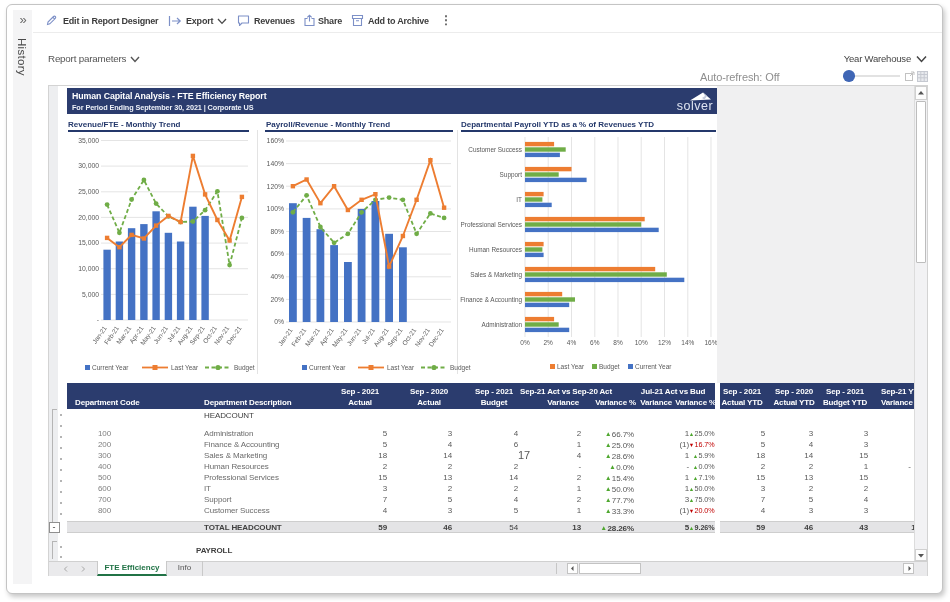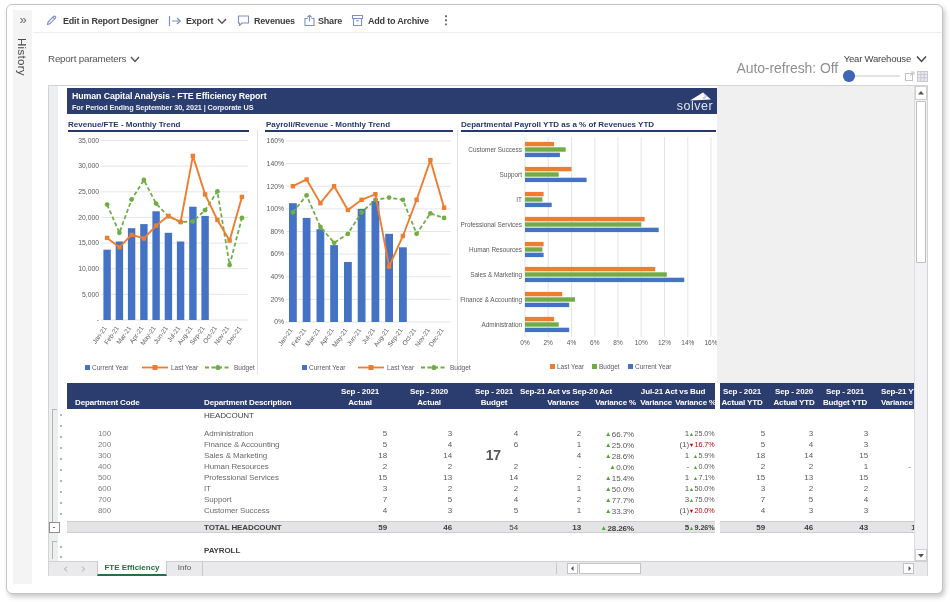--- a/index.html
+++ b/index.html
@@ -36,21 +36,21 @@
 <div class="abs" style="left:440px;top:13px;font-size:12px;color:#5a5a5a;font-weight:bold;letter-spacing:0;">⋮</div>
 <div class="abs" style="left:33px;top:32px;width:909px;height:1px;background:#ececec;"></div>
 <div class="abs" style="left:48px;top:53px;font-size:9.8px;color:#555;letter-spacing:-0.2px;">Report parameters</div>
 <svg class="abs" style="left:130px;top:56px;" width="10" height="7">
     <path d="M1 1 L5 5.4 L9 1" fill="none" stroke="#555" stroke-width="1.4"></path>
   </svg>
 <div class="abs" style="left:760px;top:52.5px;width:151px;text-align:right;font-size:9.5px;color:#444;letter-spacing:-0.2px;">Year Warehouse</div>
 <svg class="abs" style="left:916px;top:55px;" width="11" height="9">
     <path d="M1 1.5 L5.5 6.5 L10 1.5" fill="none" stroke="#444" stroke-width="1.5"></path>
   </svg>
-<div class="abs" style="left:700px;top:60px;width:138px;text-align:right;font-size:14px;color:#8f8f8f;letter-spacing:-0.1px;">Auto-refresh: Off</div>
+<div class="abs" style="left:700px;top:71px;width:138px;text-align:left;font-size:11px;color:#8f8f8f;letter-spacing:-0.1px;">Auto-refresh: Off</div>
 <div class="abs" style="left:854px;top:75px;width:46px;height:2px;background:#e2e2e2;"></div>
 <div class="abs" style="left:843px;top:70px;width:11.5px;height:11.5px;border-radius:50%;background:#3f66b5;"></div>
 <svg class="abs" style="left:905px;top:71px;" width="10" height="10">
     <rect x="0.5" y="2.5" width="7" height="7" fill="none" stroke="#c2c2c2" stroke-width="1"></rect>
     <path d="M5 5 L9 1 M6 1 h3 v3" fill="none" stroke="#c2c2c2" stroke-width="1"></path>
   </svg>
 <svg class="abs" style="left:917px;top:71px;" width="11" height="11">
     <rect x="0.5" y="0.5" width="10" height="10" fill="#e8eaee" stroke="#c6c9d1"></rect>
     <path d="M0.5 3.5 h10 M0.5 6.8 h10 M3.8 0.5 v10 M7.2 0.5 v10" stroke="#c6c9d1" stroke-width="1" fill="none"></path>
   </svg>
@@ -322,21 +322,21 @@
 <div style="position:absolute;left:514px;top:439px;width:120px;text-align:right;font-size:8px;color:#595959;font-weight:normal;line-height:11px;letter-spacing:-0.1px;"><span style="color:#4ea72e;font-size:6.5px;vertical-align:0.5px;">▲</span> <span style="color:#595959;">25.0%</span></div>
 <div style="position:absolute;left:569px;top:439px;width:120px;text-align:right;font-size:8px;color:#595959;font-weight:normal;line-height:11px;letter-spacing:-0.1px;">(1)</div>
 <div style="position:absolute;left:594.5px;top:439px;width:120px;text-align:right;font-size:7.2px;color:#c00000;font-weight:normal;line-height:11px;letter-spacing:-0.1px;"><span style="color:#c00000;font-size:5.5px;vertical-align:0.5px;">▼</span> <span style="color:#c00000;">16.7%</span></div>
 <div style="position:absolute;left:645px;top:439px;width:120px;text-align:right;font-size:8px;color:#595959;font-weight:normal;line-height:11px;letter-spacing:-0.1px;">5</div>
 <div style="position:absolute;left:693px;top:439px;width:120px;text-align:right;font-size:8px;color:#595959;font-weight:normal;line-height:11px;letter-spacing:-0.1px;">4</div>
 <div style="position:absolute;left:748px;top:439px;width:120px;text-align:right;font-size:8px;color:#595959;font-weight:normal;line-height:11px;letter-spacing:-0.1px;">3</div>
 <div style="position:absolute;left:-9px;top:450px;width:120px;text-align:right;font-size:8px;color:#808080;font-weight:normal;line-height:11px;letter-spacing:-0.1px;">300</div>
 <div style="position:absolute;left:204px;top:450px;font-size:8px;color:#6b6b6b;font-weight:normal;line-height:11px;white-space:nowrap;letter-spacing:-0.1px;">Sales &amp; Marketing</div>
 <div style="position:absolute;left:267px;top:450px;width:120px;text-align:right;font-size:8px;color:#595959;font-weight:normal;line-height:11px;letter-spacing:-0.1px;">18</div>
 <div style="position:absolute;left:332px;top:450px;width:120px;text-align:right;font-size:8px;color:#595959;font-weight:normal;line-height:11px;letter-spacing:-0.1px;">14</div>
-<div style="position:absolute;left:381px;top:450px;width:120px;text-align:right;font-size:14px;color:#595959;font-weight:bold;line-height:11px;letter-spacing:-0.1px;">17</div>
+<div style="position:absolute;left:410px;top:450px;width:120px;text-align:right;font-size:11px;color:#595959;font-weight:normal;line-height:11px;letter-spacing:-0.1px;">17</div>
 <div style="position:absolute;left:461px;top:450px;width:120px;text-align:right;font-size:8px;color:#595959;font-weight:normal;line-height:11px;letter-spacing:-0.1px;">4</div>
 <div style="position:absolute;left:514px;top:450px;width:120px;text-align:right;font-size:8px;color:#595959;font-weight:normal;line-height:11px;letter-spacing:-0.1px;"><span style="color:#4ea72e;font-size:6.5px;vertical-align:0.5px;">▲</span> <span style="color:#595959;">28.6%</span></div>
 <div style="position:absolute;left:569px;top:450px;width:120px;text-align:right;font-size:8px;color:#595959;font-weight:normal;line-height:11px;letter-spacing:-0.1px;">1</div>
 <div style="position:absolute;left:594.5px;top:450px;width:120px;text-align:right;font-size:7.2px;color:#595959;font-weight:normal;line-height:11px;letter-spacing:-0.1px;"><span style="color:#4ea72e;font-size:5.5px;vertical-align:0.5px;">▲</span> <span style="color:#595959;">5.9%</span></div>
 <div style="position:absolute;left:645px;top:450px;width:120px;text-align:right;font-size:8px;color:#595959;font-weight:normal;line-height:11px;letter-spacing:-0.1px;">18</div>
 <div style="position:absolute;left:693px;top:450px;width:120px;text-align:right;font-size:8px;color:#595959;font-weight:normal;line-height:11px;letter-spacing:-0.1px;">14</div>
 <div style="position:absolute;left:748px;top:450px;width:120px;text-align:right;font-size:8px;color:#595959;font-weight:normal;line-height:11px;letter-spacing:-0.1px;">15</div>
 <div style="position:absolute;left:-9px;top:461px;width:120px;text-align:right;font-size:8px;color:#808080;font-weight:normal;line-height:11px;letter-spacing:-0.1px;">400</div>
 <div style="position:absolute;left:204px;top:461px;font-size:8px;color:#6b6b6b;font-weight:normal;line-height:11px;white-space:nowrap;letter-spacing:-0.1px;">Human Resources</div>
 <div style="position:absolute;left:267px;top:461px;width:120px;text-align:right;font-size:8px;color:#595959;font-weight:normal;line-height:11px;letter-spacing:-0.1px;">2</div>
@@ -405,21 +405,21 @@
 <div style="position:absolute;left:332px;top:521.5px;width:120px;text-align:right;font-size:8px;color:#404040;font-weight:bold;line-height:11px;letter-spacing:-0.1px;">46</div>
 <div style="position:absolute;left:398px;top:521.5px;width:120px;text-align:right;font-size:8px;color:#404040;font-weight:normal;line-height:11px;letter-spacing:-0.1px;">54</div>
 <div style="position:absolute;left:461px;top:521.5px;width:120px;text-align:right;font-size:8px;color:#404040;font-weight:bold;line-height:11px;letter-spacing:-0.1px;">13</div>
 <div style="position:absolute;left:514px;top:521.5px;width:120px;text-align:right;font-size:8px;color:#404040;font-weight:bold;line-height:11px;letter-spacing:-0.1px;"><span style="color:#4ea72e;font-size:6.5px;vertical-align:0.5px;">▲</span> <span style="color:#404040;">28.26%</span></div>
 <div style="position:absolute;left:569px;top:521.5px;width:120px;text-align:right;font-size:8px;color:#404040;font-weight:bold;line-height:11px;letter-spacing:-0.1px;">5</div>
 <div style="position:absolute;left:594.5px;top:521.5px;width:120px;text-align:right;font-size:7.2px;color:#404040;font-weight:bold;line-height:11px;letter-spacing:-0.1px;"><span style="color:#4ea72e;font-size:5.5px;vertical-align:0.5px;">▲</span> <span style="color:#404040;">9.26%</span></div>
 <div style="position:absolute;left:645px;top:521.5px;width:120px;text-align:right;font-size:8px;color:#404040;font-weight:bold;line-height:11px;letter-spacing:-0.1px;">59</div>
 <div style="position:absolute;left:693px;top:521.5px;width:120px;text-align:right;font-size:8px;color:#404040;font-weight:bold;line-height:11px;letter-spacing:-0.1px;">46</div>
 <div style="position:absolute;left:748px;top:521.5px;width:120px;text-align:right;font-size:8px;color:#404040;font-weight:bold;line-height:11px;letter-spacing:-0.1px;">43</div>
 <div style="position:absolute;left:800px;top:521.5px;width:120px;text-align:right;font-size:8px;color:#404040;font-weight:bold;line-height:11px;letter-spacing:-0.1px;">13</div>
-<div style="position:absolute;left:204px;top:545px;font-size:8px;color:#404040;font-weight:bold;line-height:11px;white-space:nowrap;letter-spacing:-0.1px;">PAYROLL</div>
+<div style="position:absolute;left:196px;top:545px;font-size:8px;color:#404040;font-weight:bold;line-height:11px;white-space:nowrap;letter-spacing:-0.1px;">PAYROLL</div>
 <div class="abs" style="left:52px;top:409px;width:1px;height:113px;background:#b5b5b5;"></div>
 <div class="abs" style="left:52px;top:409px;width:5px;height:1px;background:#b5b5b5;"></div>
 <div class="abs" style="left:60px;top:414px;width:2px;height:2px;background:#9b9b9b;border-radius:50%;"></div>
 <div class="abs" style="left:60px;top:425px;width:2px;height:2px;background:#9b9b9b;border-radius:50%;"></div>
 <div class="abs" style="left:60px;top:436px;width:2px;height:2px;background:#9b9b9b;border-radius:50%;"></div>
 <div class="abs" style="left:60px;top:447px;width:2px;height:2px;background:#9b9b9b;border-radius:50%;"></div>
 <div class="abs" style="left:60px;top:458px;width:2px;height:2px;background:#9b9b9b;border-radius:50%;"></div>
 <div class="abs" style="left:60px;top:469px;width:2px;height:2px;background:#9b9b9b;border-radius:50%;"></div>
 <div class="abs" style="left:60px;top:480px;width:2px;height:2px;background:#9b9b9b;border-radius:50%;"></div>
 <div class="abs" style="left:60px;top:491px;width:2px;height:2px;background:#9b9b9b;border-radius:50%;"></div>

